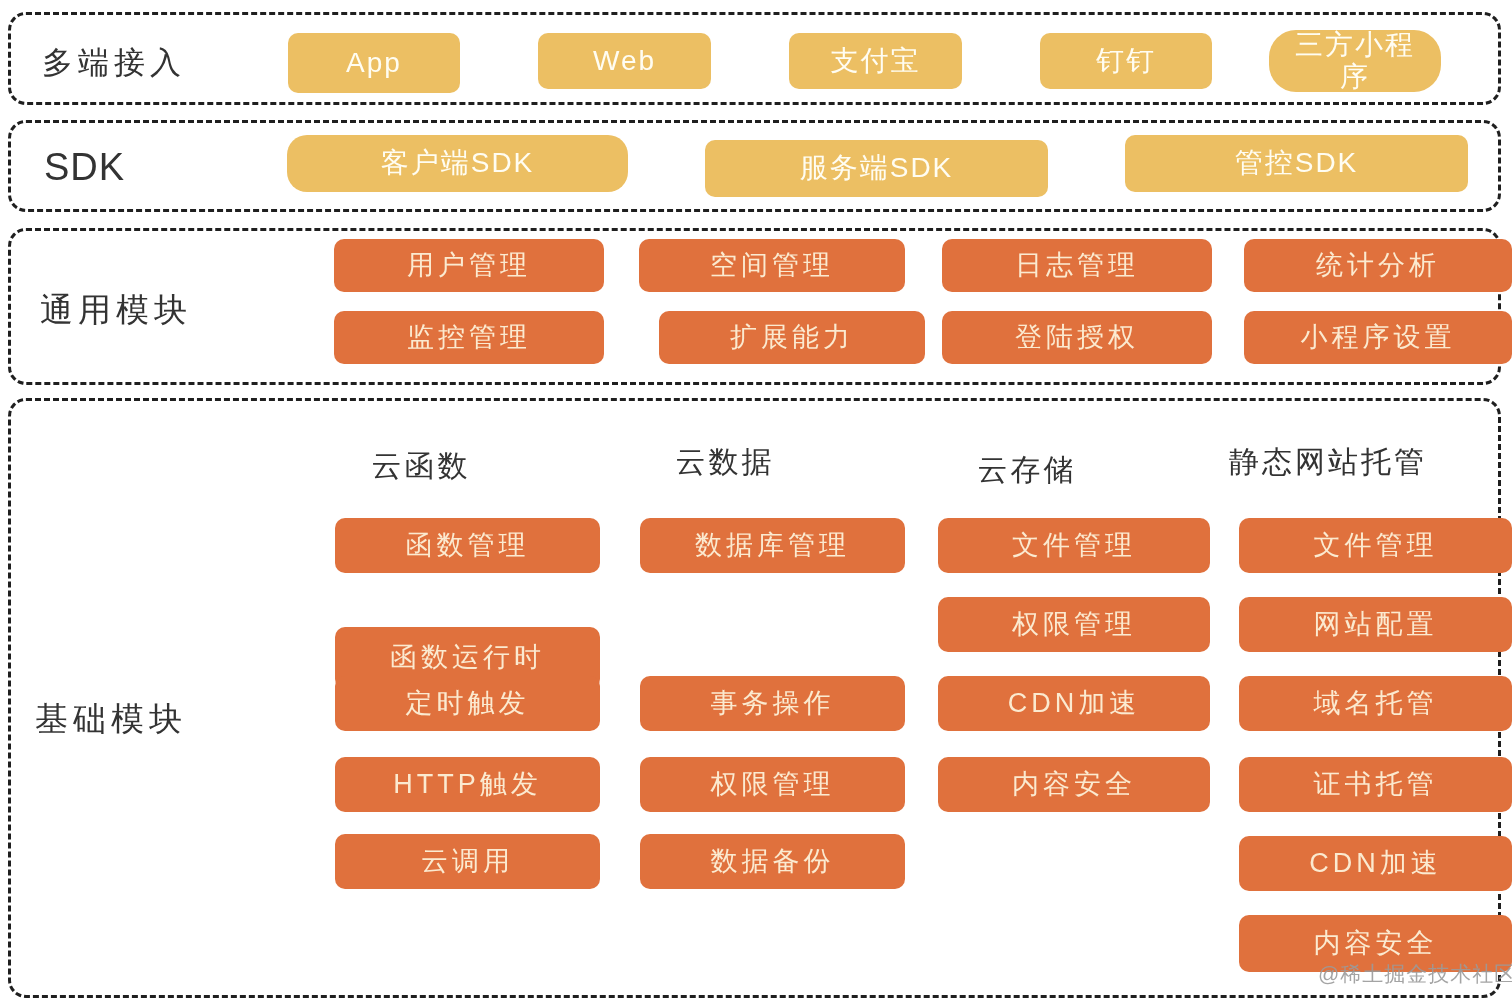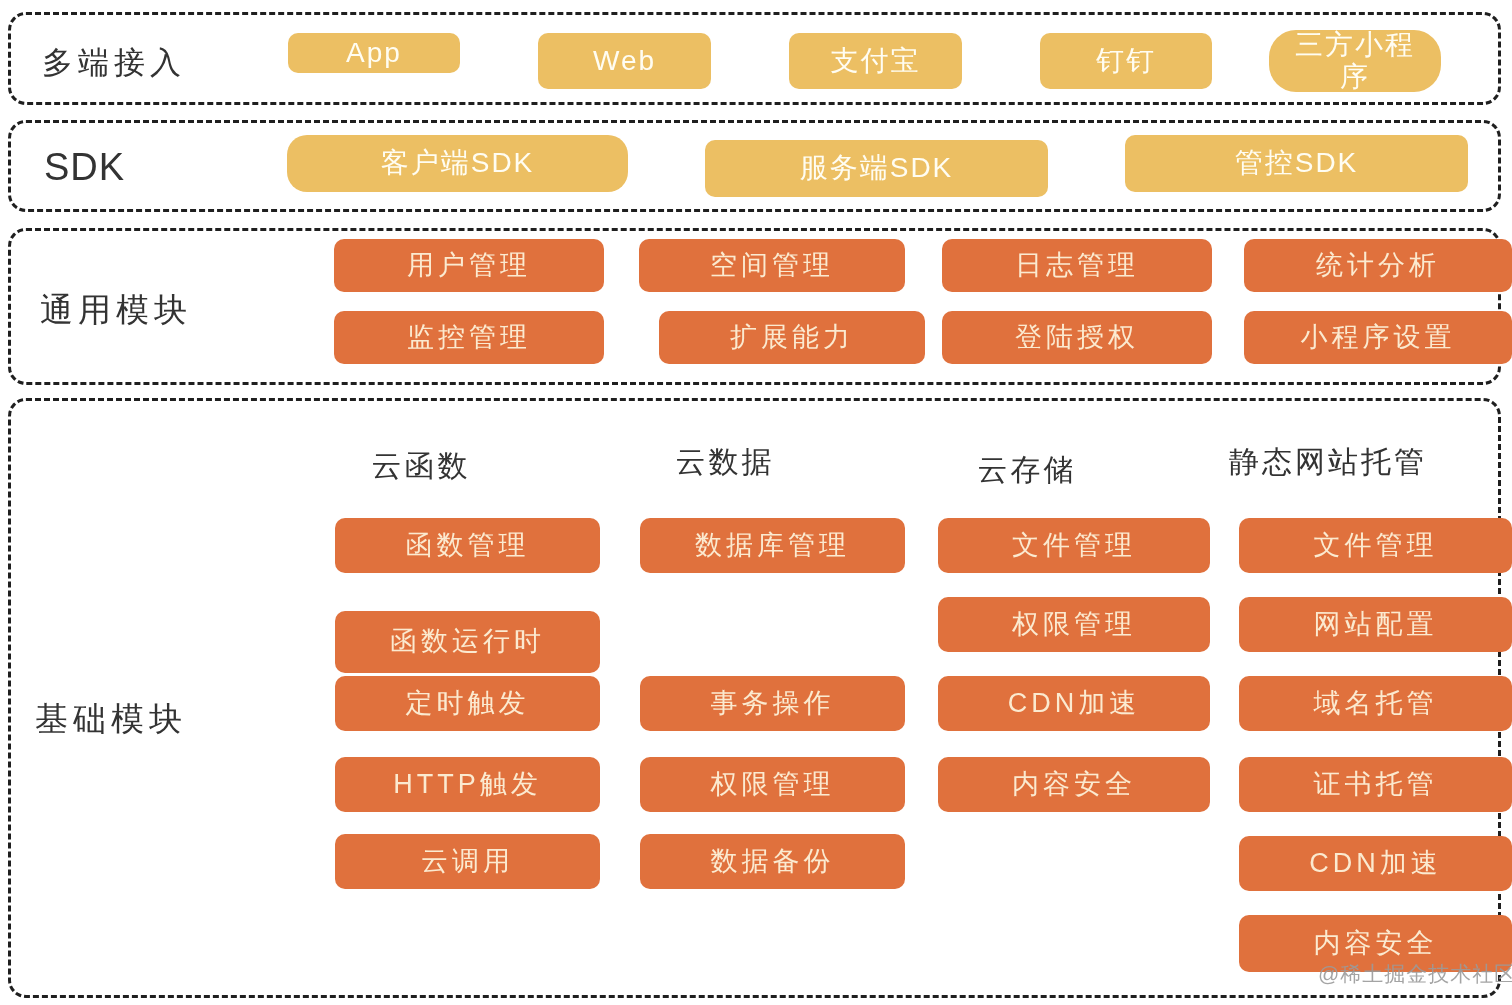--- a/index.html
+++ b/index.html
@@ -70,21 +70,21 @@
     opacity: 0.9;
   }
 </style>
 </head>
 <body>
 
 <div class="page">
 
   <div class="frame" style="left:8px; top:12px; width:1493px; height:93px;"></div>
   <div class="layer-label" style="left:42px; top:42px; font-size:31px;">多端接入</div>
-  <div class="pill yellow" style="left:288px; top:33px; width:172px; height:40px;">App</div>
+  <div class="pill yellow" style="left:288px; top:33px; width:172px; height:60px;">App</div>
   <div class="pill yellow" style="left:538px; top:33px; width:173px; height:56px;">Web</div>
   <div class="pill yellow" style="left:789px; top:33px; width:173px; height:56px;">支付宝</div>
   <div class="pill yellow" style="left:1040px; top:33px; width:172px; height:56px;">钉钉</div>
   <div class="pill yellow wrap2" style="left:1269px; top:30px; width:172px; height:62px;border-radius:27px;">三方小程序</div>
 
   <div class="frame" style="left:8px; top:120px; width:1493px; height:92px;"></div>
   <div class="layer-label" style="left:44px; top:146px; font-size:38px; letter-spacing:1px;">SDK</div>
   <div class="pill yellow" style="left:287px; top:135px; width:341px; height:57px;border-radius:20px;">客户端SDK</div>
   <div class="pill yellow" style="left:705px; top:140px; width:343px; height:57px;">服务端SDK</div>
   <div class="pill yellow" style="left:1125px; top:135px; width:343px; height:57px;">管控SDK</div>
@@ -102,21 +102,21 @@
 
   <div class="frame" style="left:8px; top:398px; width:1493px; height:600px;"></div>
   <div class="layer-label" style="left:35px; top:697px; font-size:33px;">基础模块</div>
 
   <div class="col-header" style="left:287px; top:446px; width:268px;">云函数</div>
   <div class="col-header" style="left:591px; top:442px; width:268px;">云数据</div>
   <div class="col-header" style="left:893px; top:450px; width:268px;">云存储</div>
   <div class="col-header" style="left:1194px; top:442px; width:268px;">静态网站托管</div>
 
   <div class="pill orange" style="left:288px; top:518px; width:265px; height:55px;">函数管理</div>
-  <div class="pill orange" style="left:288px; top:611px; width:265px; height:62px;">函数运行时</div>
+  <div class="pill orange" style="left:288px; top:627px; width:265px; height:62px;">函数运行时</div>
   <div class="pill orange" style="left:288px; top:676px; width:265px; height:55px;">定时触发</div>
   <div class="pill orange" style="left:288px; top:757px; width:265px; height:55px;">HTTP触发</div>
   <div class="pill orange" style="left:288px; top:834px; width:265px; height:55px;">云调用</div>
 
   <div class="pill orange" style="left:593px; top:518px; width:265px; height:55px;">数据库管理</div>
   <div class="pill orange" style="left:593px; top:676px; width:265px; height:55px;">事务操作</div>
   <div class="pill orange" style="left:593px; top:757px; width:265px; height:55px;">权限管理</div>
   <div class="pill orange" style="left:593px; top:834px; width:265px; height:55px;">数据备份</div>
 
   <div class="pill orange" style="left:891px; top:518px; width:272px; height:55px;">文件管理</div>

